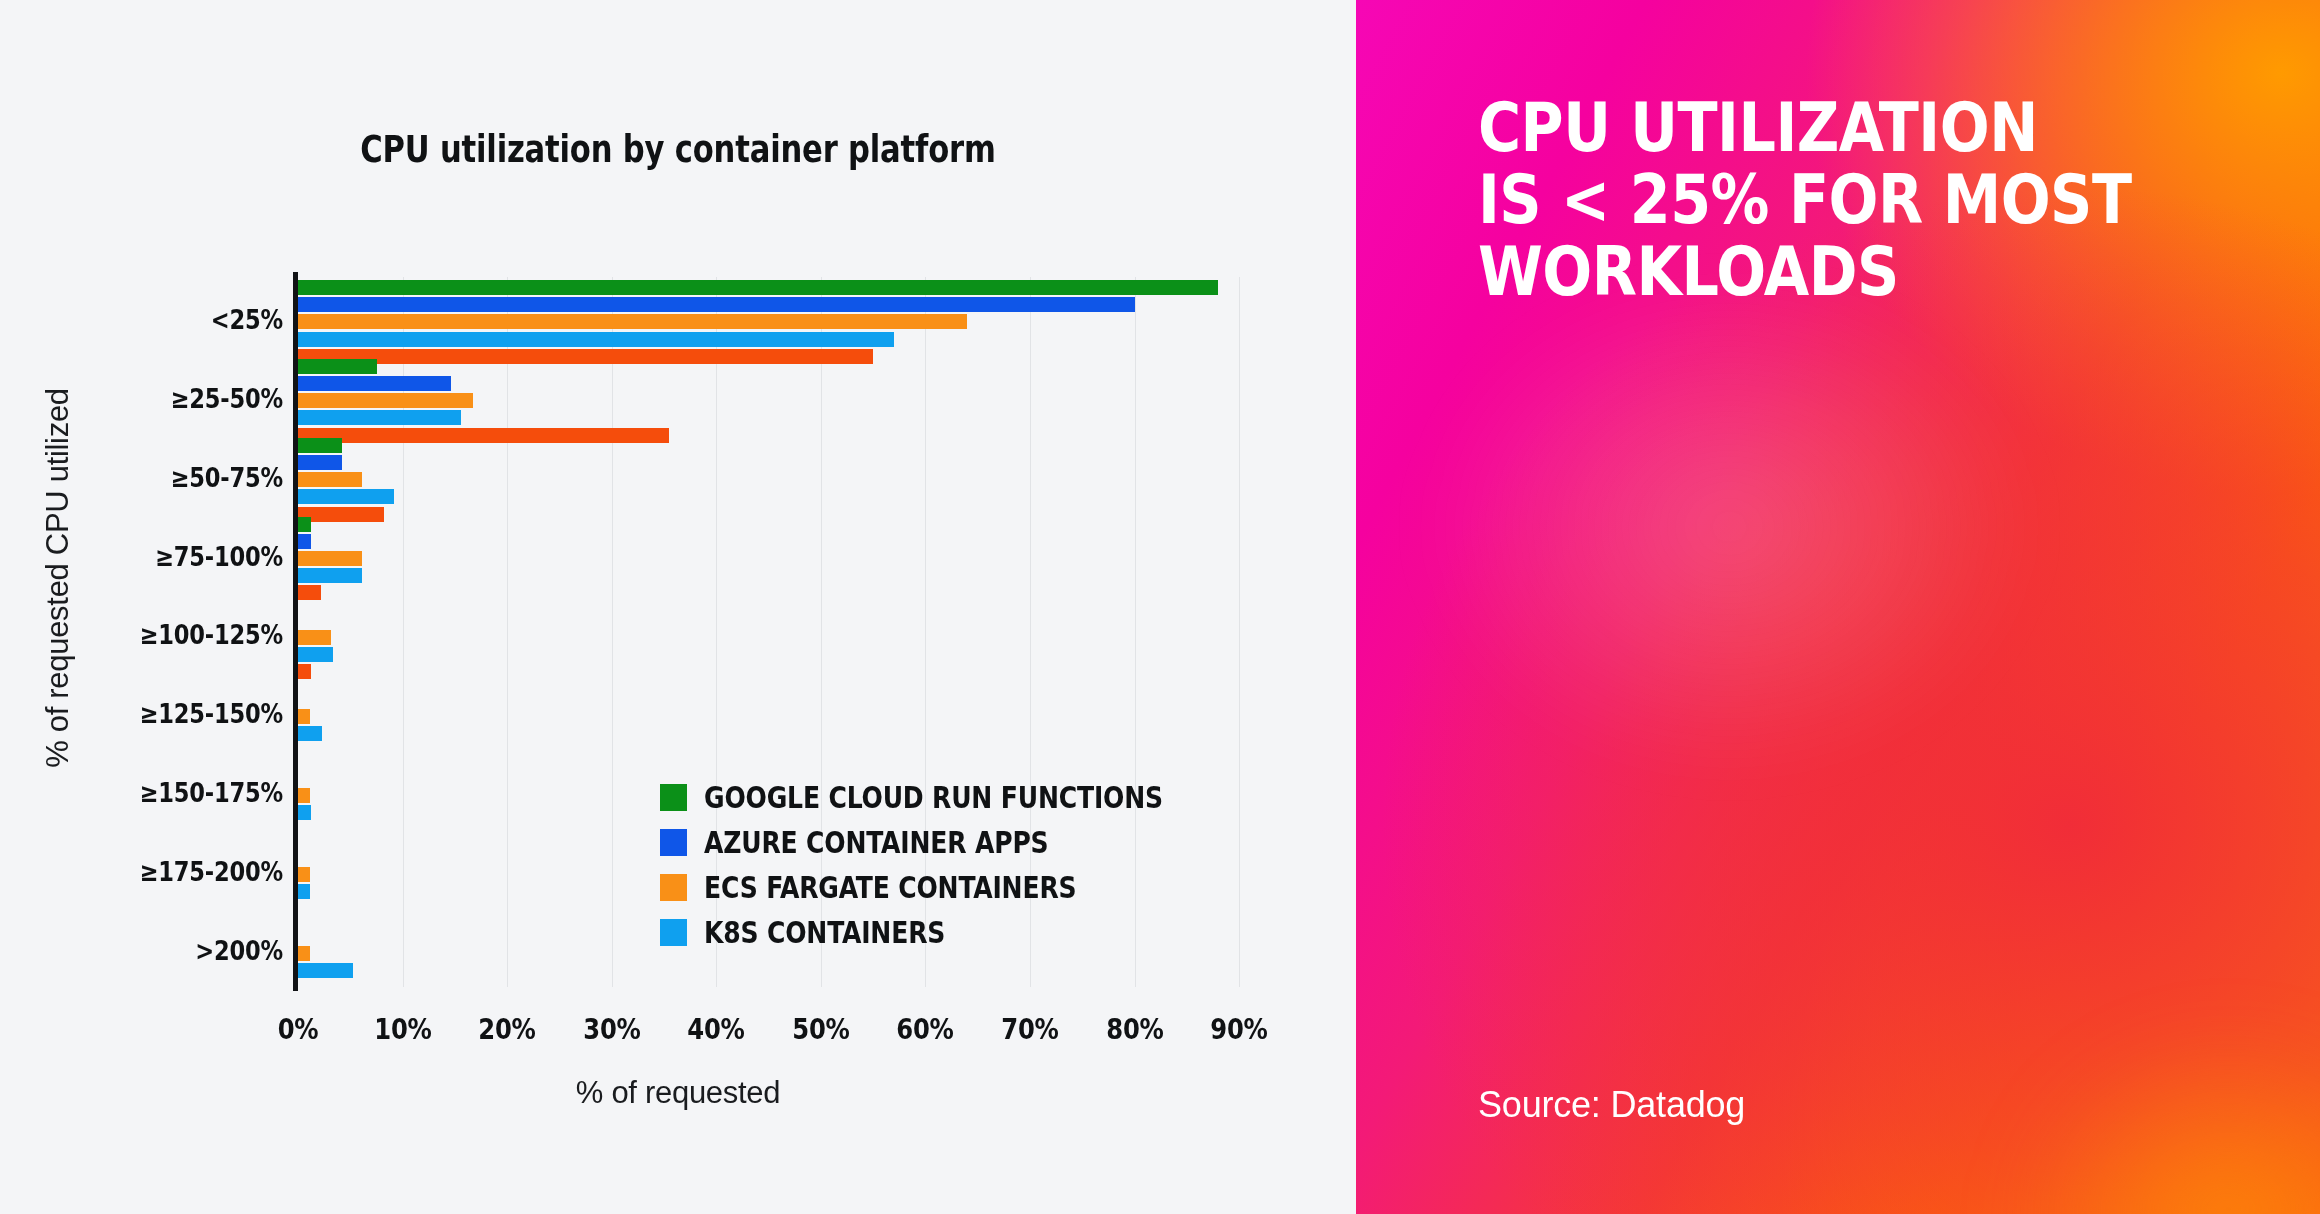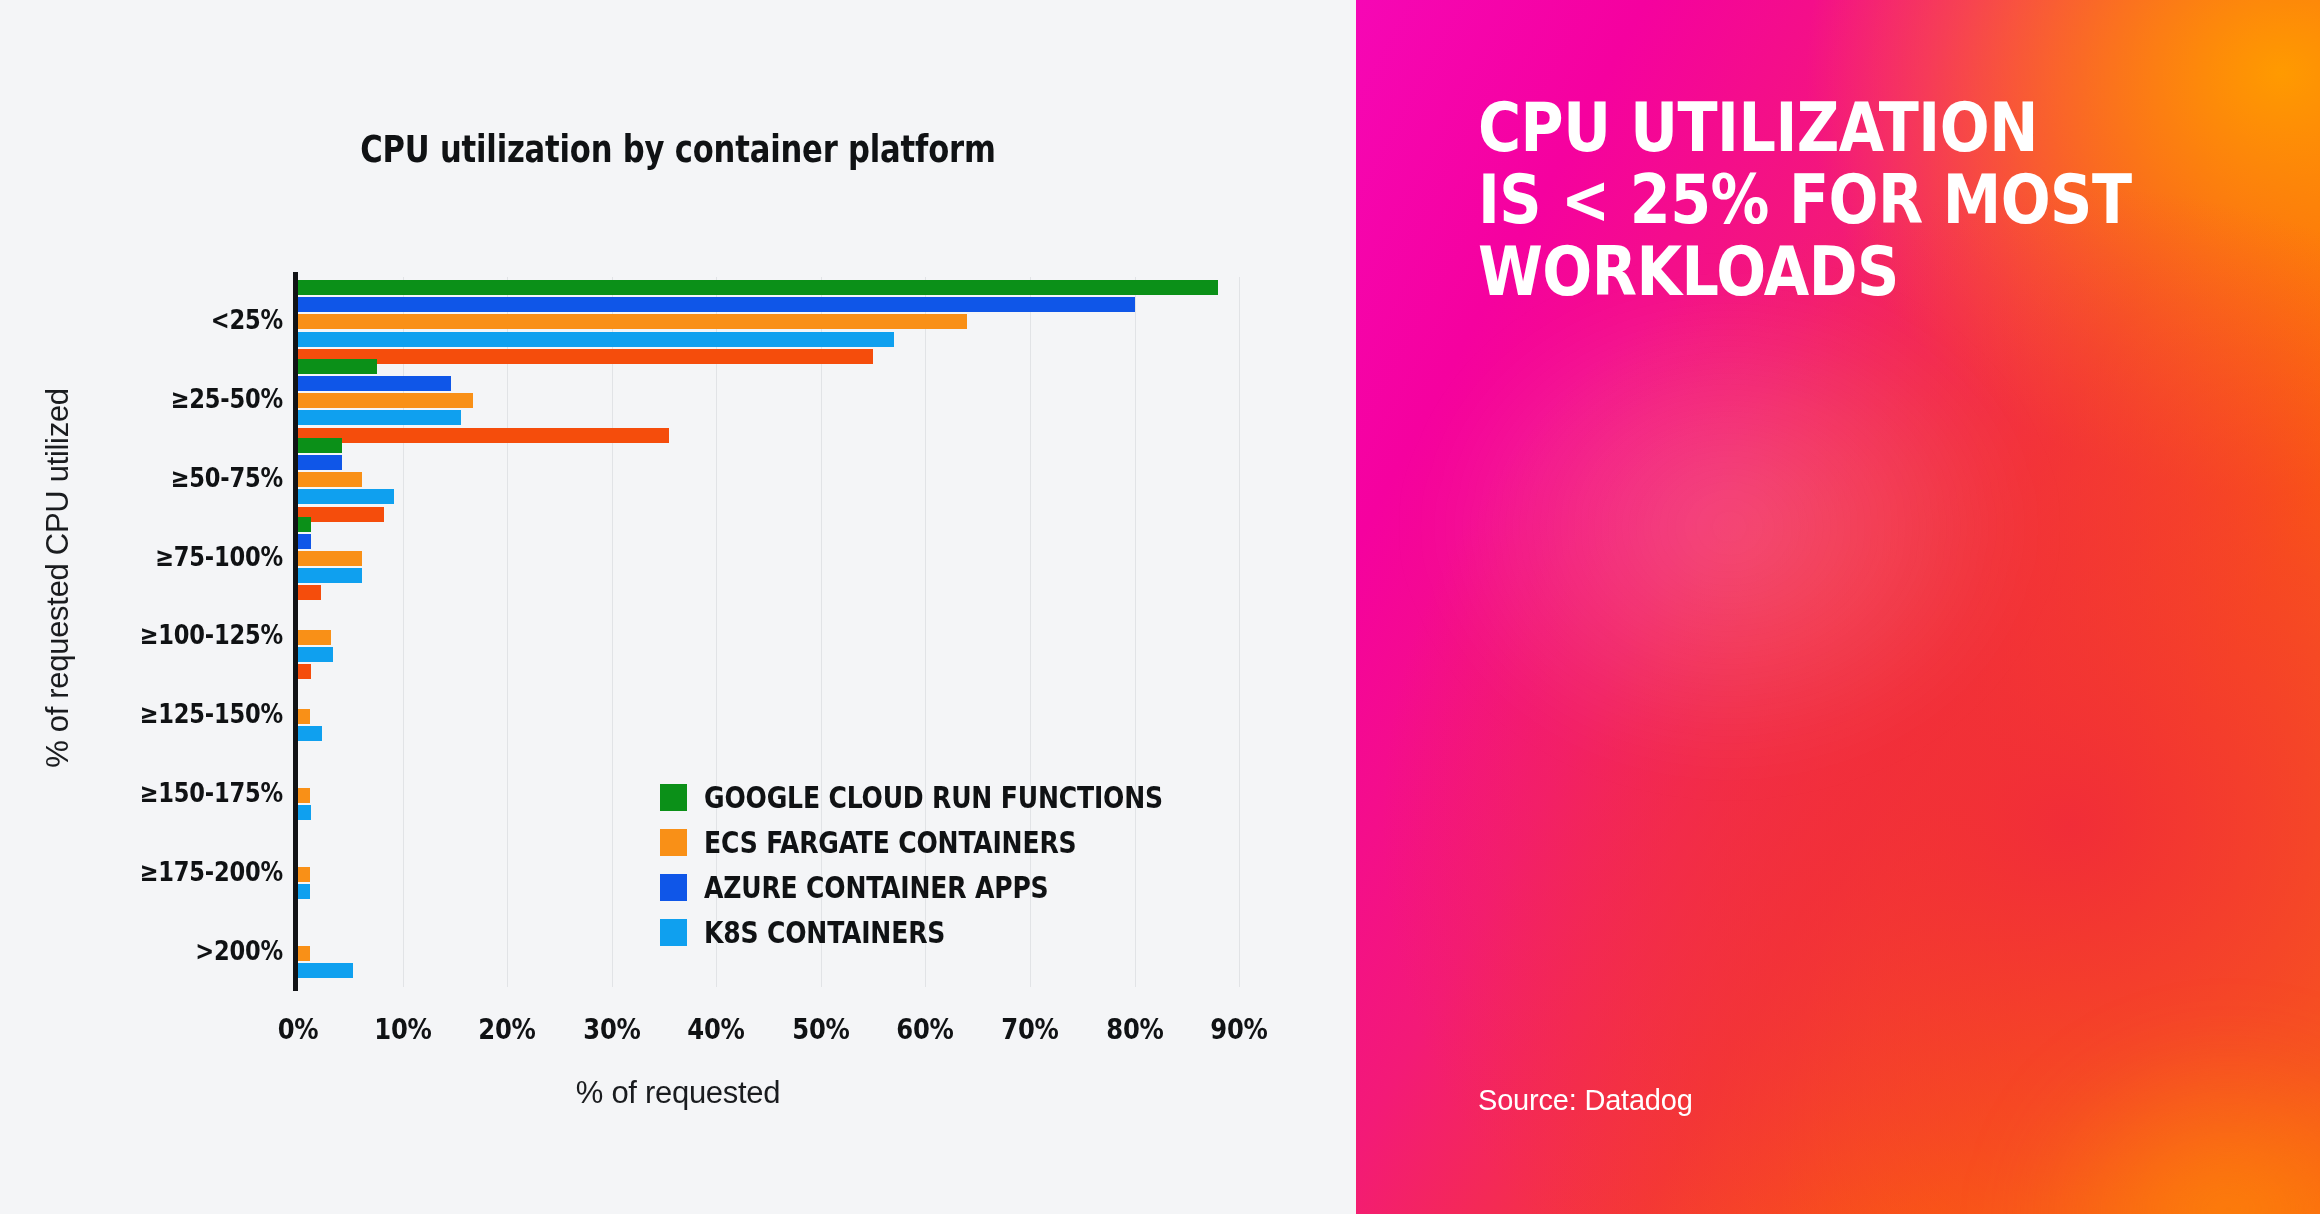--- a/index.html
+++ b/index.html
@@ -76,21 +76,21 @@
        radial-gradient(28% 20% at 86% 96%, rgba(255,150,0,.65) 0%, rgba(255,150,0,0) 72%);
      filter:blur(34px);}
   .headline{
     position:absolute;left:122px;top:92px;width:760px;
     font-family:"DejaVu Sans Condensed","Liberation Sans",sans-serif;
     font-weight:bold;font-size:68px;line-height:1.06;color:#fff;
     letter-spacing:-.5px;white-space:pre-line;transform:scaleX(.96);transform-origin:0 0;
   }
   .source{
     position:absolute;left:122px;top:1084px;
-    font-size:29px;color:#ffffff;font-weight:400;letter-spacing:-.2px;
+    font-size:36px;color:#ffffff;font-weight:400;letter-spacing:-.2px;
   }
 </style>
 </head>
 <body>
 
 <div class="stage">
 
   <div class="chart-panel">
 
     <div class="chart-title">CPU utilization by container platform</div>
@@ -188,26 +188,26 @@
         <div class="xtick" style="left: 1134.52px;">80%</div>
         <div class="xtick" style="left: 1239.09px;">90%</div>
       </div>
 
     <div class="legend" id="legend">
         <div class="legend-row">
           <span class="legend-swatch" style="background: rgb(11, 144, 24);"></span>
           <span class="legend-label">GOOGLE CLOUD RUN FUNCTIONS</span>
         </div>
         <div class="legend-row">
+          <span class="legend-swatch" style="background: rgb(15, 86, 232);"></span>
+          <span class="legend-label">AZURE CONTAINER APPS</span>
+        </div>
+        <div class="legend-row">
           <span class="legend-swatch" style="background: rgb(249, 144, 23);"></span>
           <span class="legend-label">ECS FARGATE CONTAINERS</span>
-        </div>
-        <div class="legend-row">
-          <span class="legend-swatch" style="background: rgb(15, 86, 232);"></span>
-          <span class="legend-label">AZURE CONTAINER APPS</span>
         </div>
         <div class="legend-row">
           <span class="legend-swatch" style="background: rgb(15, 160, 239);"></span>
           <span class="legend-label">K8S CONTAINERS</span>
         </div>
       </div>
   </div>
 
   <div class="grad-panel">
     <div class="grad-blur"></div>

